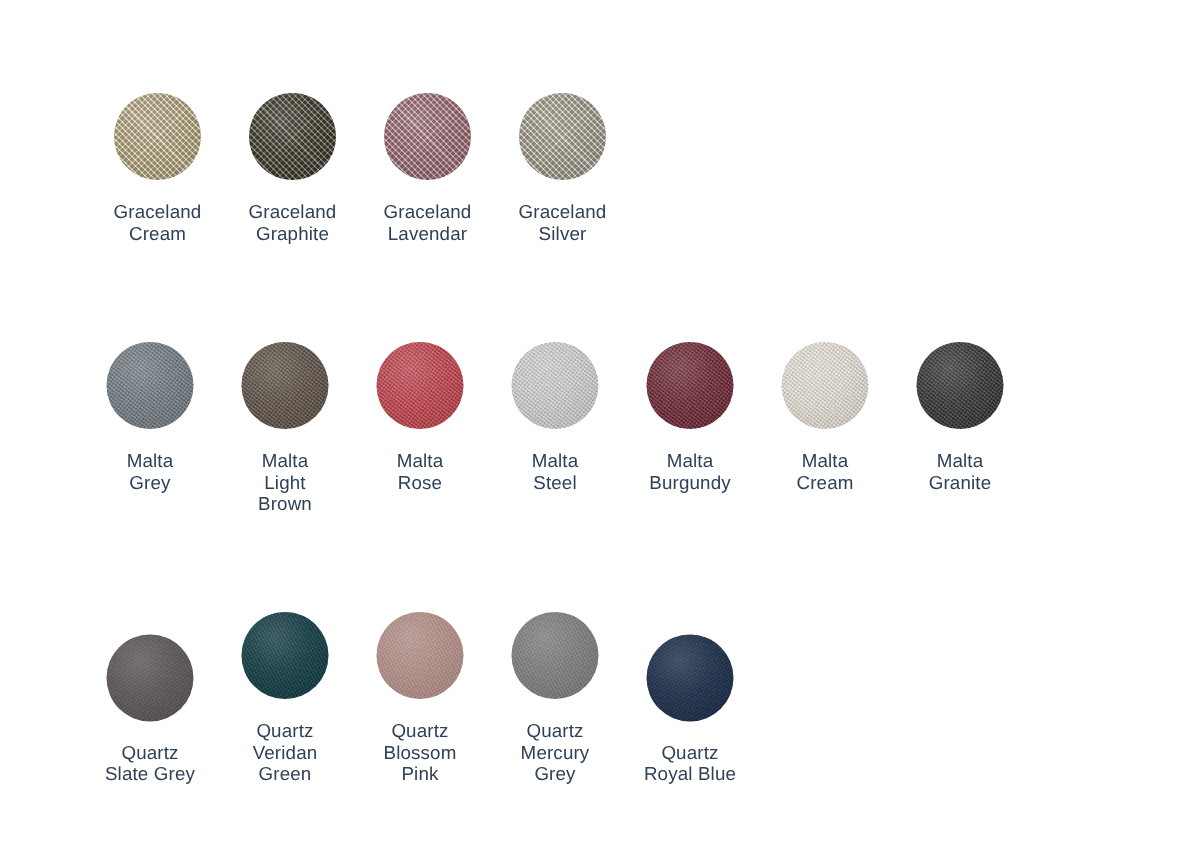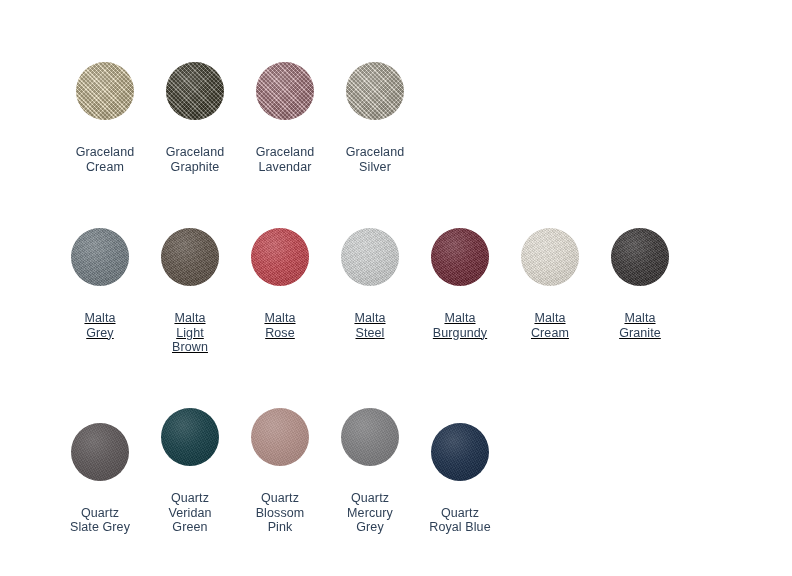--- a/index.html
+++ b/index.html
@@ -35,21 +35,21 @@
   #row-malta     { left: 55px; top: 228px; }
   #row-quartz    { left: 55px; top: 408px; align-items: flex-end; }
 
   .swatch-cell {
     display: flex;
     flex-direction: column;
     align-items: center;
     width: 76px;
   }
   #row-graceland .swatch-cell { width: 90px; }
-  #row-malta     .swatch-cell { width: 90px; text-decoration: underline; }
+  #row-malta     .swatch-cell { width: 90px; }
   #row-quartz    .swatch-cell { width: 90px; }
 
   .swatch-disc {
     width: 58px;
     height: 58px;
     border-radius: 50%;
     position: relative;
     overflow: hidden;
     flex: none;
   }
@@ -107,21 +107,21 @@
     background:
       radial-gradient(circle at 38% 30%,
         rgba(255,255,255,0.16) 0%,
         rgba(255,255,255,0.04) 42%,
         rgba(0,0,0,0.05) 78%,
         rgba(0,0,0,0.12) 100%);
     pointer-events: none;
   }
 
   .swatch-label {
-    margin-top: 25px;
+    margin-top: 14px;
     font-size: 12.5px;
     line-height: 14.5px;
     color: #2f4157;
     text-align: center;
     letter-spacing: 0.1px;
     white-space: pre-line;
   }
 </style>
 </head>
 <body style="background: rgb(255, 255, 255);">

